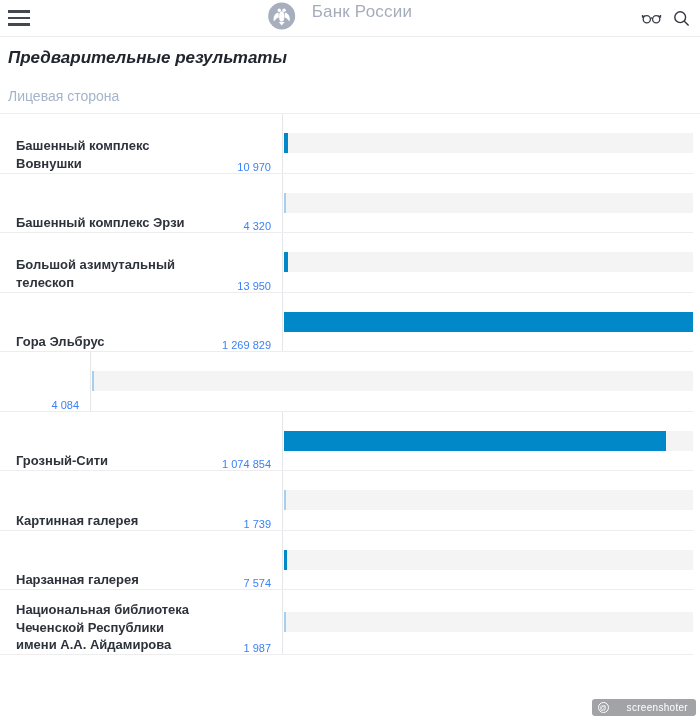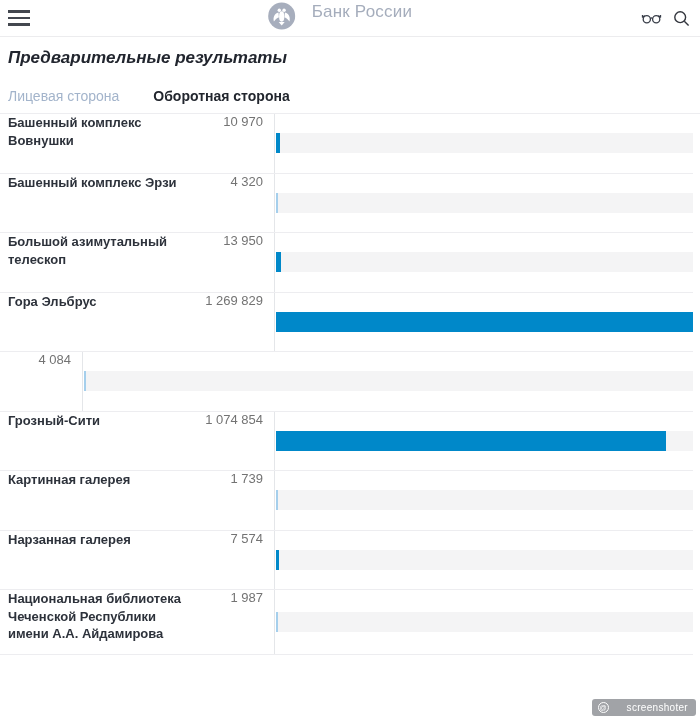--- a/index.html
+++ b/index.html
@@ -47,32 +47,33 @@
     padding-bottom:9px;
     font-size:14px;
   }
   .tab { background:none; border:none; padding:0; cursor:pointer; font-size:14px; font-family:inherit; }
   .tab.inactive { color:#a3b4cb; font-weight:400; }
   .tab.active { color:#22262e; font-weight:700; }
 
   
   .chart { border-top:1px solid #ededf0; padding-right:7px; }
   .row {
-    display:flex; align-items:flex-start;
+    display:flex; align-items:flex-end;
     height:59.5px;
     border-bottom:1px solid #ededf0;
+    padding-left:8px;
   }
   .row:last-child { height:65px; }
   .row-label {
     width:192px; padding-left:8px;
     font-size:13px; font-weight:700; color:#2d323b; line-height:1.35;
   }
   .row-value {
     width:71px; text-align:right;
-    font-size:13px; color:#737373;
+    font-size:11px; color:#3b82f6;
     white-space:nowrap;
   }
   .row-bar {
     flex:1; margin-left:11px; align-self:stretch;
     border-left:1px solid #e4e6e9;
     display:flex; align-items:center;
     padding-left:1px;
   }
   .track { width:100%; height:20px; background:var(--track,#f4f4f5); }
   .fill { height:100%; background:var(--bar,#0088c9); min-width:2px; }
@@ -138,21 +139,20 @@
         <path d="M11.3 11.3 L15.6 15.6"></path>
       </svg>
     </button>
   </div>
 </header>
 
 <h1 class="page-title">Предварительные результаты</h1>
 
 <nav class="tabs">
   <button class="tab inactive">Лицевая сторона</button>
-  <button class="tab active">Оборотная сторона</button>
 </nav>
 
 <main class="chart" id="chart">
   <div class="row">
     <div class="row-label">Башенный комплекс Вовнушки</div>
     <div class="row-value">10 970</div>
     <div class="row-bar">
       <div class="track">
         <div class="fill" style="width: 0.9%;"></div>
       </div>

